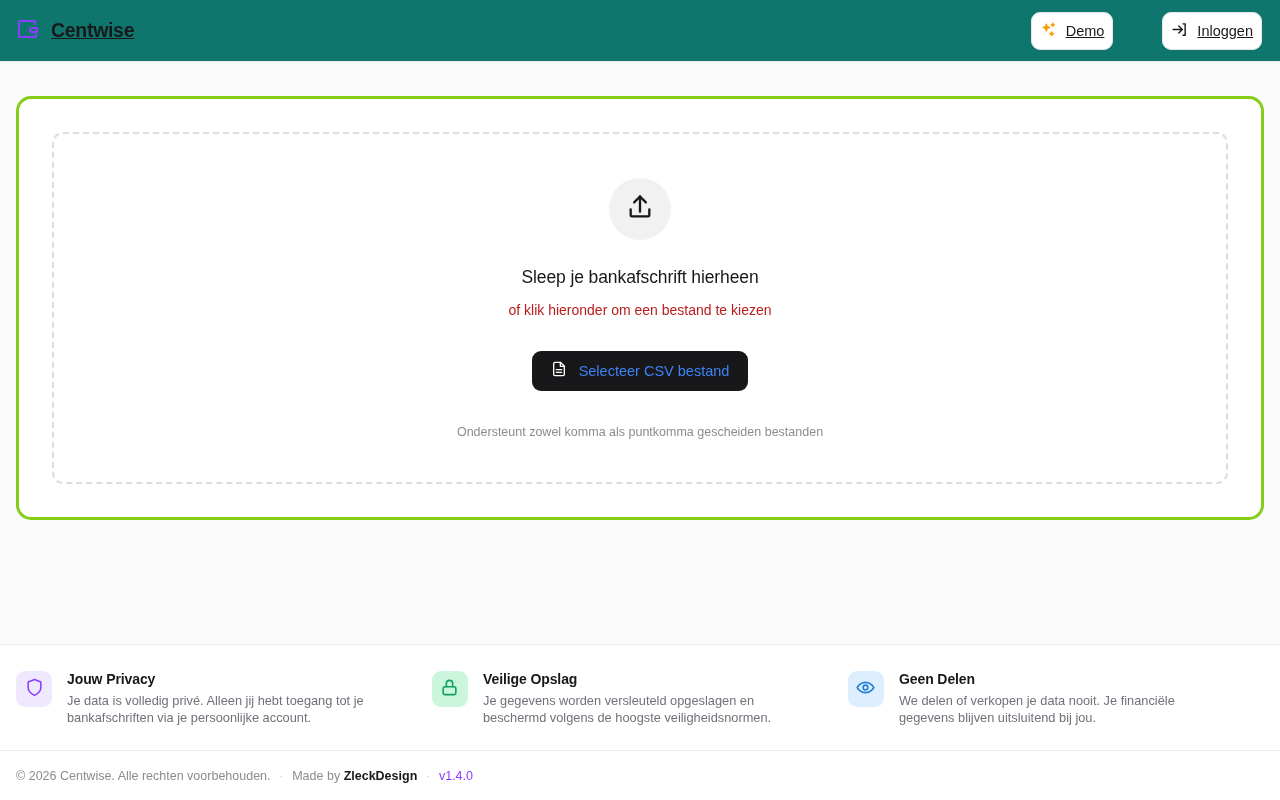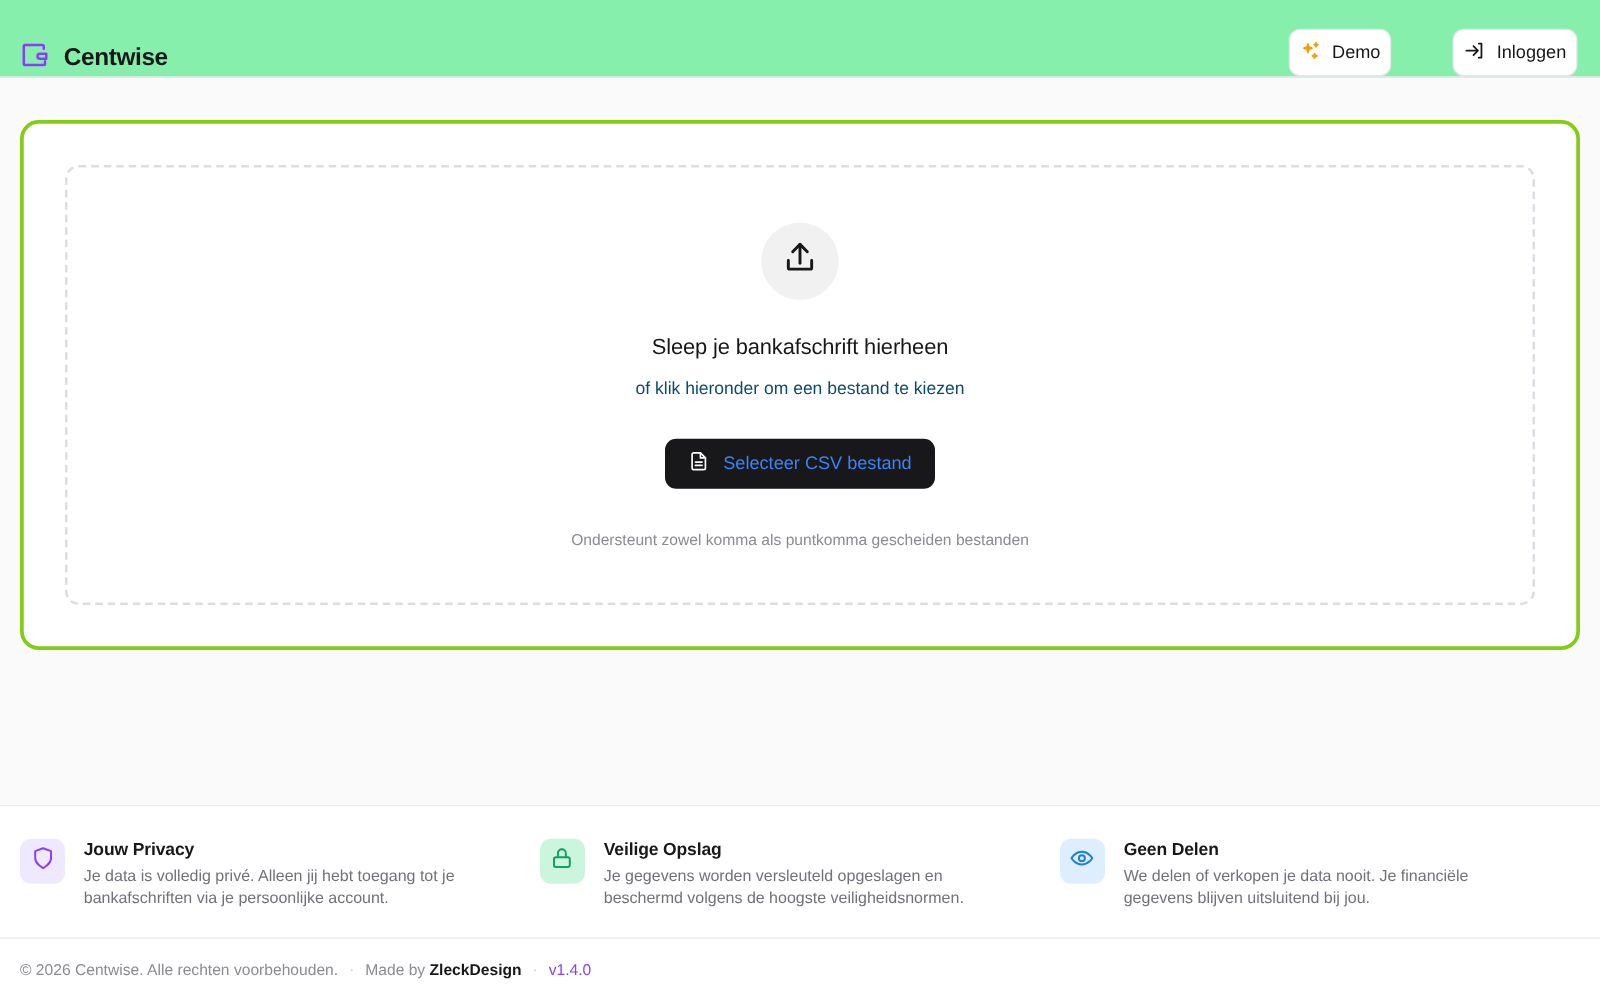--- a/index.html
+++ b/index.html
@@ -8,24 +8,25 @@
     font-family: "Liberation Sans", sans-serif;
     background: #fafafa;
     color: #18181b;
     -webkit-font-smoothing: antialiased;
   }
   .page { width: 1280px; height: 800px; display: flex; flex-direction: column; background: #fafafa; }
 
   
   .header {
     height: 62px; flex: 0 0 62px;
-    background: #86efac;
+    background: #0f766e;
     border-bottom: 1px solid #ececf0;
-    display: flex; align-items: flex-end;
+    display: flex; align-items: center;
     padding: 0 18px 0 16px;
+    text-decoration: underline;
   }
   .brand { display: flex; align-items: center; gap: 11px; }
   .brand-name { font-size: 19.5px; font-weight: bold; letter-spacing: -0.3px; color: #18181b; }
   .header-spacer { flex: 1 1 auto; }
   .header-actions { display: flex; align-items: center; gap: 13px; }
   .hbtn {
     display: inline-flex; align-items: center; gap: 9px;
     height: 38px; padding: 0 8px;
     background: #ffffff;
     border: 1px solid #e6e6ea;
@@ -50,21 +51,21 @@
     border-radius: 11px;
     display: flex; flex-direction: column;
     align-items: center; justify-content: center;
   }
   .upload-circle {
     width: 62px; height: 62px; border-radius: 50%;
     background: #f1f1f2;
     display: flex; align-items: center; justify-content: center;
   }
   .dz-title { margin-top: 27px; font-size: 17.5px; font-weight: 500; color: #18181b; letter-spacing: -0.1px; }
-  .dz-sub { margin-top: 14px; font-size: 14px; color: #0c4a6e; }
+  .dz-sub { margin-top: 14px; font-size: 14px; color: #b91c1c; }
   .csv-btn {
     margin-top: 33px;
     display: inline-flex; align-items: center; gap: 12px;
     height: 40px; padding: 0 19px;
     background: #18181b; color: #3b82f6;
     border: none; border-radius: 9px;
     font-size: 14.5px; cursor: pointer;
   }
   .dz-hint { margin-top: 34px; font-size: 12.5px; color: #8b8b93; }
 

